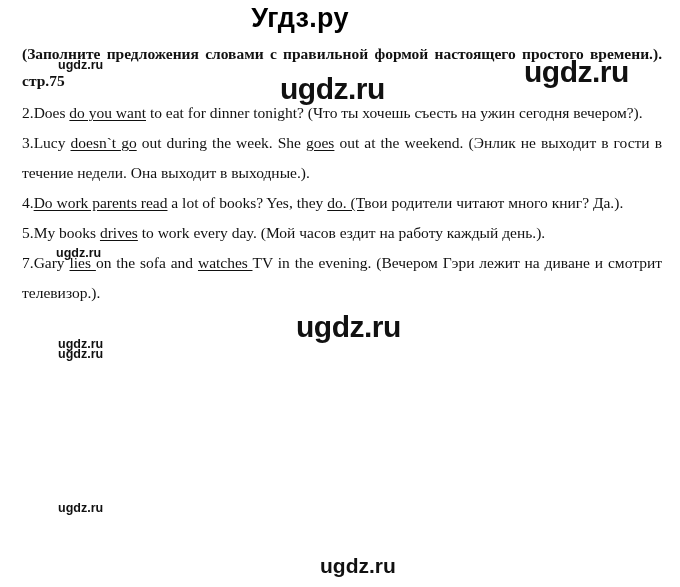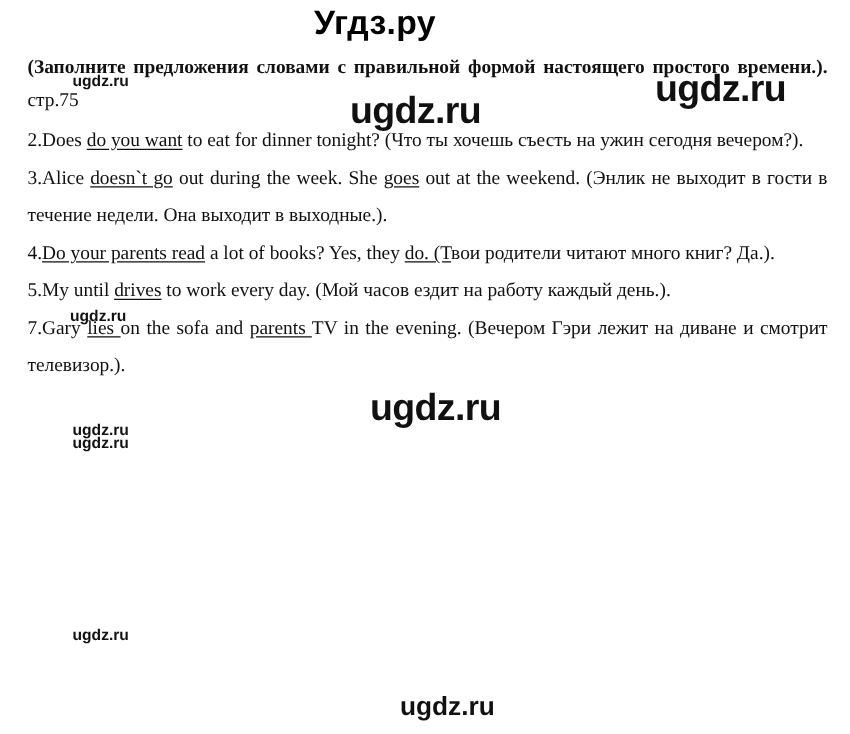--- a/index.html
+++ b/index.html
@@ -45,21 +45,21 @@
 
   .task-title {
     font-weight: bold;
     font-size: 15.5px;
     line-height: 27px;
     text-align: justify;
     text-align-last: left;
     margin: 0 0 4px 0;
   }
   .task-title .pg {
-    font-weight: normal;
+    font-weight: bold;
     margin-top: 24px;
   }
 
   .item {
     font-size: 15.5px;
     line-height: 30px;
     text-align: justify;
     text-align-last: left;
     margin: 0;
     padding: 0;
@@ -100,24 +100,24 @@
   <span class="logo">Угдз.ру</span>
 </div>
 
 <div class="doc">
   <p class="task-title">
     <span>(Заполните предложения словами с правильной формой настоящего</span>
     <span>простого времени.). </span><span class="pg">стр.75</span>
   </p>
   <div id="items-container">
       <p class="item"><span>2.</span><span>Does </span><span class="u">do you want</span><span> to eat for dinner tonight? (Что ты хочешь съесть на ужин сегодня вечером?).</span></p>
-      <p class="item"><span>3.</span><span>Alice </span><span class="u">doesn`t go</span><span> out during the week. She </span><span class="u">goes</span><span> out at the weekend. (Энлик не выходит в гости в течение недели. Она выходит в выходные.).</span></p>
-      <p class="item"><span>4.</span><span class="u">Do your parents read</span><span> a lot of books? Yes, they </span><span class="u">do. (Т</span><span>вои родители читают много книг? Да.).</span></p>
-      <p class="item"><span>5.</span><span>My until  </span><span class="u">drives</span><span> to work every day. (Мой часов ездит на работу каждый день.).</span></p>
-      <p class="item"><span>7.</span><span>Gary </span><span class="u">lies </span><span>on the sofa and </span><span class="u">parents </span><span>TV in the evening. (Вечером Гэри лежит на диване и смотрит телевизор.).</span></p>
+      <p class="item"><span>3.</span><span>Lucy </span><span class="u">doesn`t go</span><span> out during the week. She </span><span class="u">goes</span><span> out at the weekend. (Энлик не выходит в гости в течение недели. Она выходит в выходные.).</span></p>
+      <p class="item"><span>4.</span><span class="u">Do work parents read</span><span> a lot of books? Yes, they </span><span class="u">do. (Т</span><span>вои родители читают много книг? Да.).</span></p>
+      <p class="item"><span>5.</span><span>My books  </span><span class="u">drives</span><span> to work every day. (Мой часов ездит на работу каждый день.).</span></p>
+      <p class="item"><span>7.</span><span>Gary </span><span class="u">lies </span><span>on the sofa and </span><span class="u">watches </span><span>TV in the evening. (Вечером Гэри лежит на диване и смотрит телевизор.).</span></p>
     </div>
 </div>
 
 <div id="watermark-layer">
     <div class="wm small" style="left: 26px; top: 58px;">ugdz.ru</div>
     <div class="wm big" style="left: 248px; top: 72px;">ugdz.ru</div>
     <div class="wm big" style="left: 492px; top: 55px;">ugdz.ru</div>
     <div class="wm small" style="left: 24px; top: 246px;">ugdz.ru</div>
     <div class="wm big" style="left: 264px; top: 310px;">ugdz.ru</div>
     <div class="wm small" style="left: 26px; top: 337px;">ugdz.ru</div>

